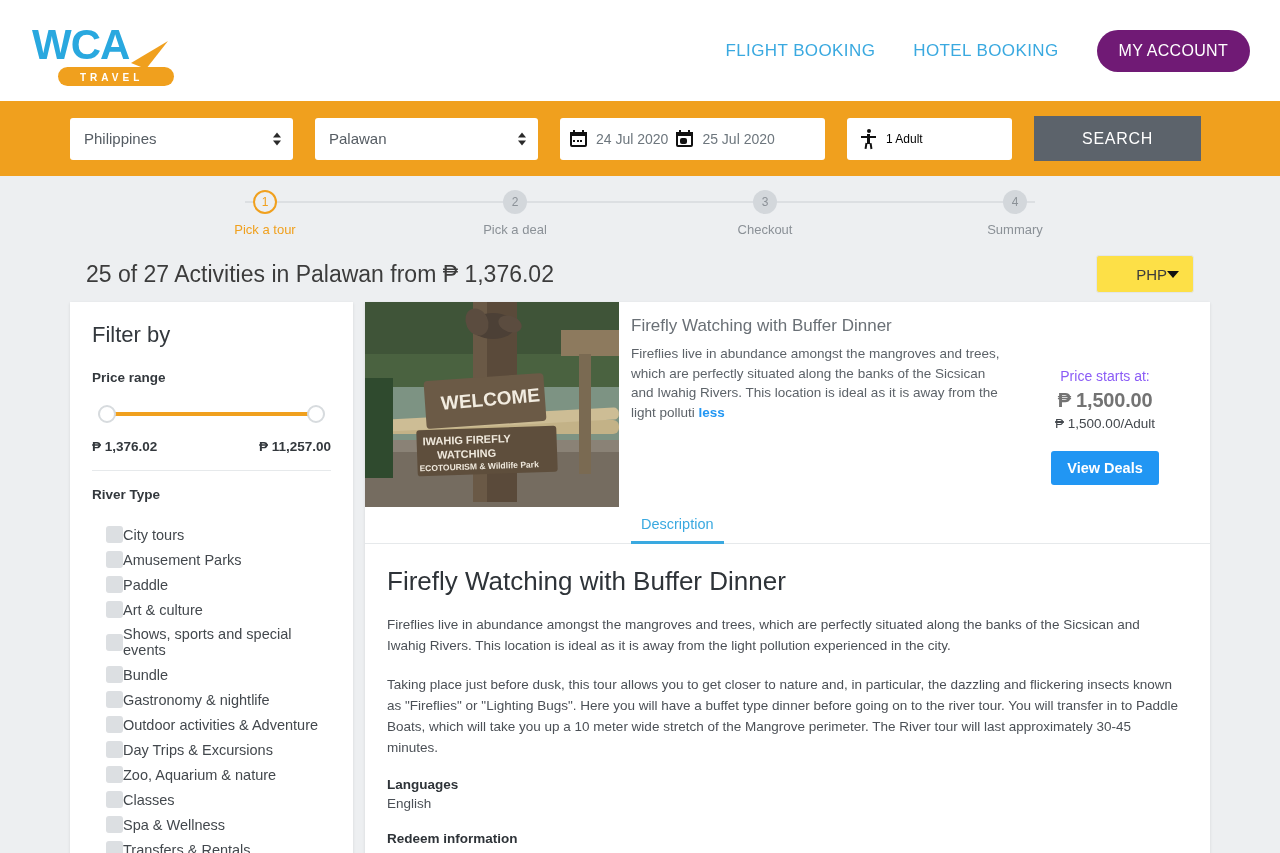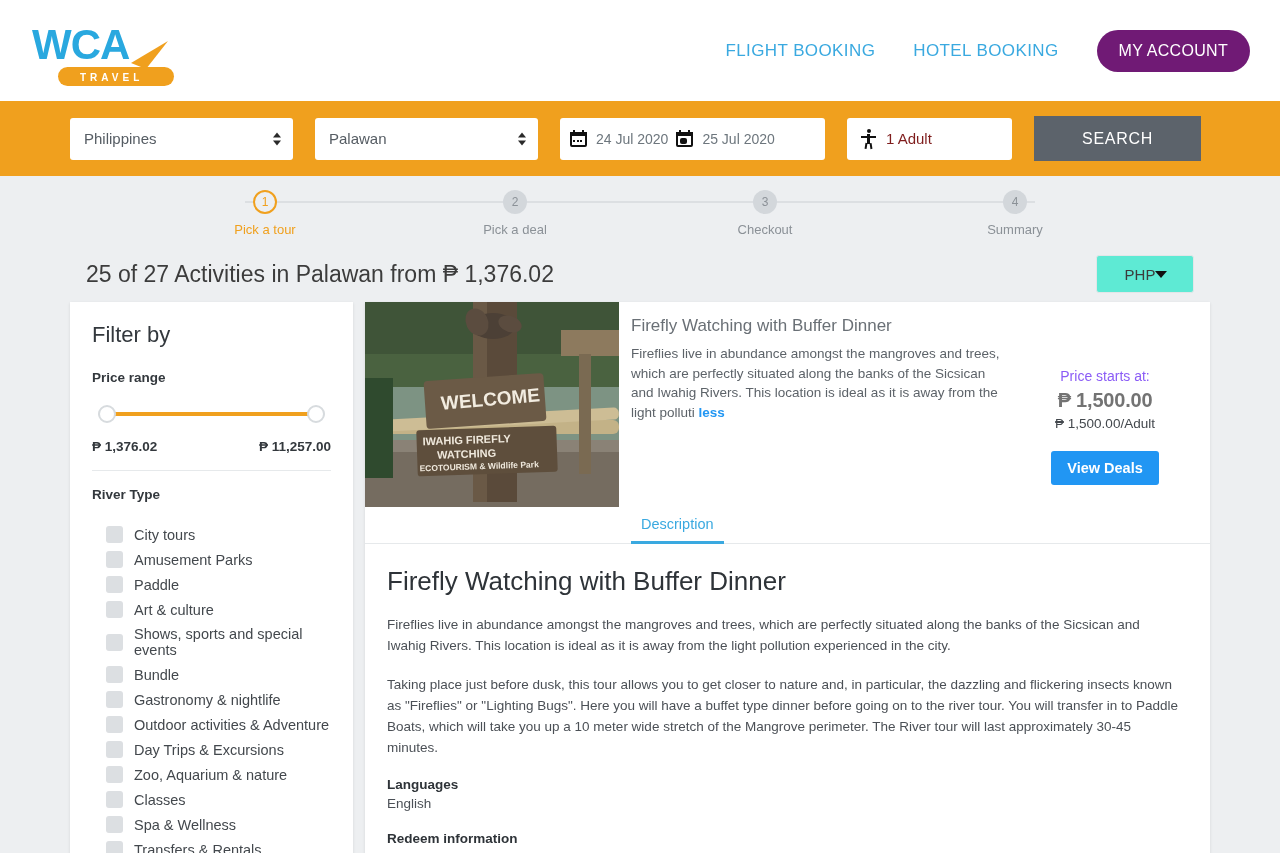--- a/index.html
+++ b/index.html
@@ -63,21 +63,21 @@
   }
   .cal .peg { position: absolute; top: 0; width: 2px; height: 4px; background: #111; }
   .cal .peg.l { left: 3px; } .cal .peg.r { right: 3px; }
   .cal .dots { position: absolute; left: 3px; top: 10px; display: flex; gap: 1.5px; }
   .cal .dots b { width: 2px; height: 2px; background: #111; display: block; }
   .cal.filled .fill {
     position: absolute; left: 4px; top: 8px; width: 7px; height: 6px; background: #111;
   }
 
   .pax { width: 165px; padding: 0 14px; gap: 10px; }
-  .pax .ptxt { font-size: 15px; color: #7f1d1d; }
+  .pax .ptxt { font-size: 12px; color: #000000; }
   .person { width: 15px; height: 20px; position: relative; }
   .person .head { position: absolute; left: 5.5px; top: 0; width: 4.5px; height: 4.5px; background: #111; border-radius: 50%; }
   .person .arms { position: absolute; left: 0; top: 7px; width: 15px; height: 2.2px; background: #111; }
   .person .torso { position: absolute; left: 6px; top: 5px; width: 2.6px; height: 10px; background: #111; }
   .person .lg { position: absolute; top: 14px; width: 2.2px; height: 6px; background: #111; }
   .person .lg.l { left: 4px; transform: rotate(9deg); }
   .person .lg.r { left: 8.5px; transform: rotate(-9deg); }
 
   .search-btn {
     width: 167px; height: 45px; background: #5c636b; color: #fff;
@@ -106,23 +106,23 @@
     height: 2px; background: #dcdfe2; z-index: 1;
   }
 
   
   .resbar {
     width: 1140px; margin: 0 auto; display: flex; align-items: center;
     justify-content: space-between; height: 56px; padding: 0 16px;
   }
   .res-title { font-size: 23px; color: #3c3c3c; font-weight: normal; }
   .currency {
-    background: #5eead4; border: 1px solid #e3e6e8; border-radius: 3px;
+    background: #fde047; border: 1px solid #e3e6e8; border-radius: 3px;
     width: 98px; height: 38px; display: flex; align-items: center;
-    justify-content: center; padding: 0 14px 0 16px; cursor: pointer;
+    justify-content: flex-end; padding: 0 14px 0 16px; cursor: pointer;
   }
   .currency .cval { font-size: 15px; color: #3c3c3c; }
   .currency .caret {
     width: 0; height: 0; border-left: 6px solid transparent;
     border-right: 6px solid transparent; border-top: 7px solid #111;
   }
 
   
   .main { width: 1140px; margin: 0 auto; display: flex; gap: 12px; align-items: flex-start; }
 
@@ -139,21 +139,21 @@
   .knob {
     position: absolute; top: 0; width: 18px; height: 18px; border-radius: 50%;
     background: #fff; border: 2px solid #d7dbde; cursor: pointer;
   }
   .knob.lo { left: 0; } .knob.hi { right: 0; }
   .price-row {
     display: flex; justify-content: space-between; font-size: 13.5px;
     font-weight: bold; color: #33383d; padding: 4px 0 16px 0;
     border-bottom: 1px solid #e6e9eb; margin-bottom: 16px;
   }
-  .cb-row { display: flex; align-items: center; gap: 11px; padding: 4px 0 4px 14px; cursor: pointer; }
+  .cb-row { display: flex; align-items: center; padding: 4px 0 4px 14px; cursor: pointer; }
   .cb { width: 17px; height: 17px; background: #dcdfe2; border-radius: 3px; flex: none; }
   .cb-label { font-size: 14.5px; color: #43484d; }
 
   
   .content { width: 845px; box-shadow: 0 1px 3px rgba(0,0,0,.10); background: #fff; }
   .card-top { display: flex; background: #fff; }
   .thumb { width: 254px; height: 205px; flex: none; overflow: hidden; position: relative; background: #4a5b4a; }
   .card-body { flex: 1; padding: 14px 18px 0 12px; display: flex; }
   .card-text { flex: 1; padding-right: 10px; }
   .card-title { font-size: 17px; color: #6a7076; font-weight: normal; margin-bottom: 8px; }

